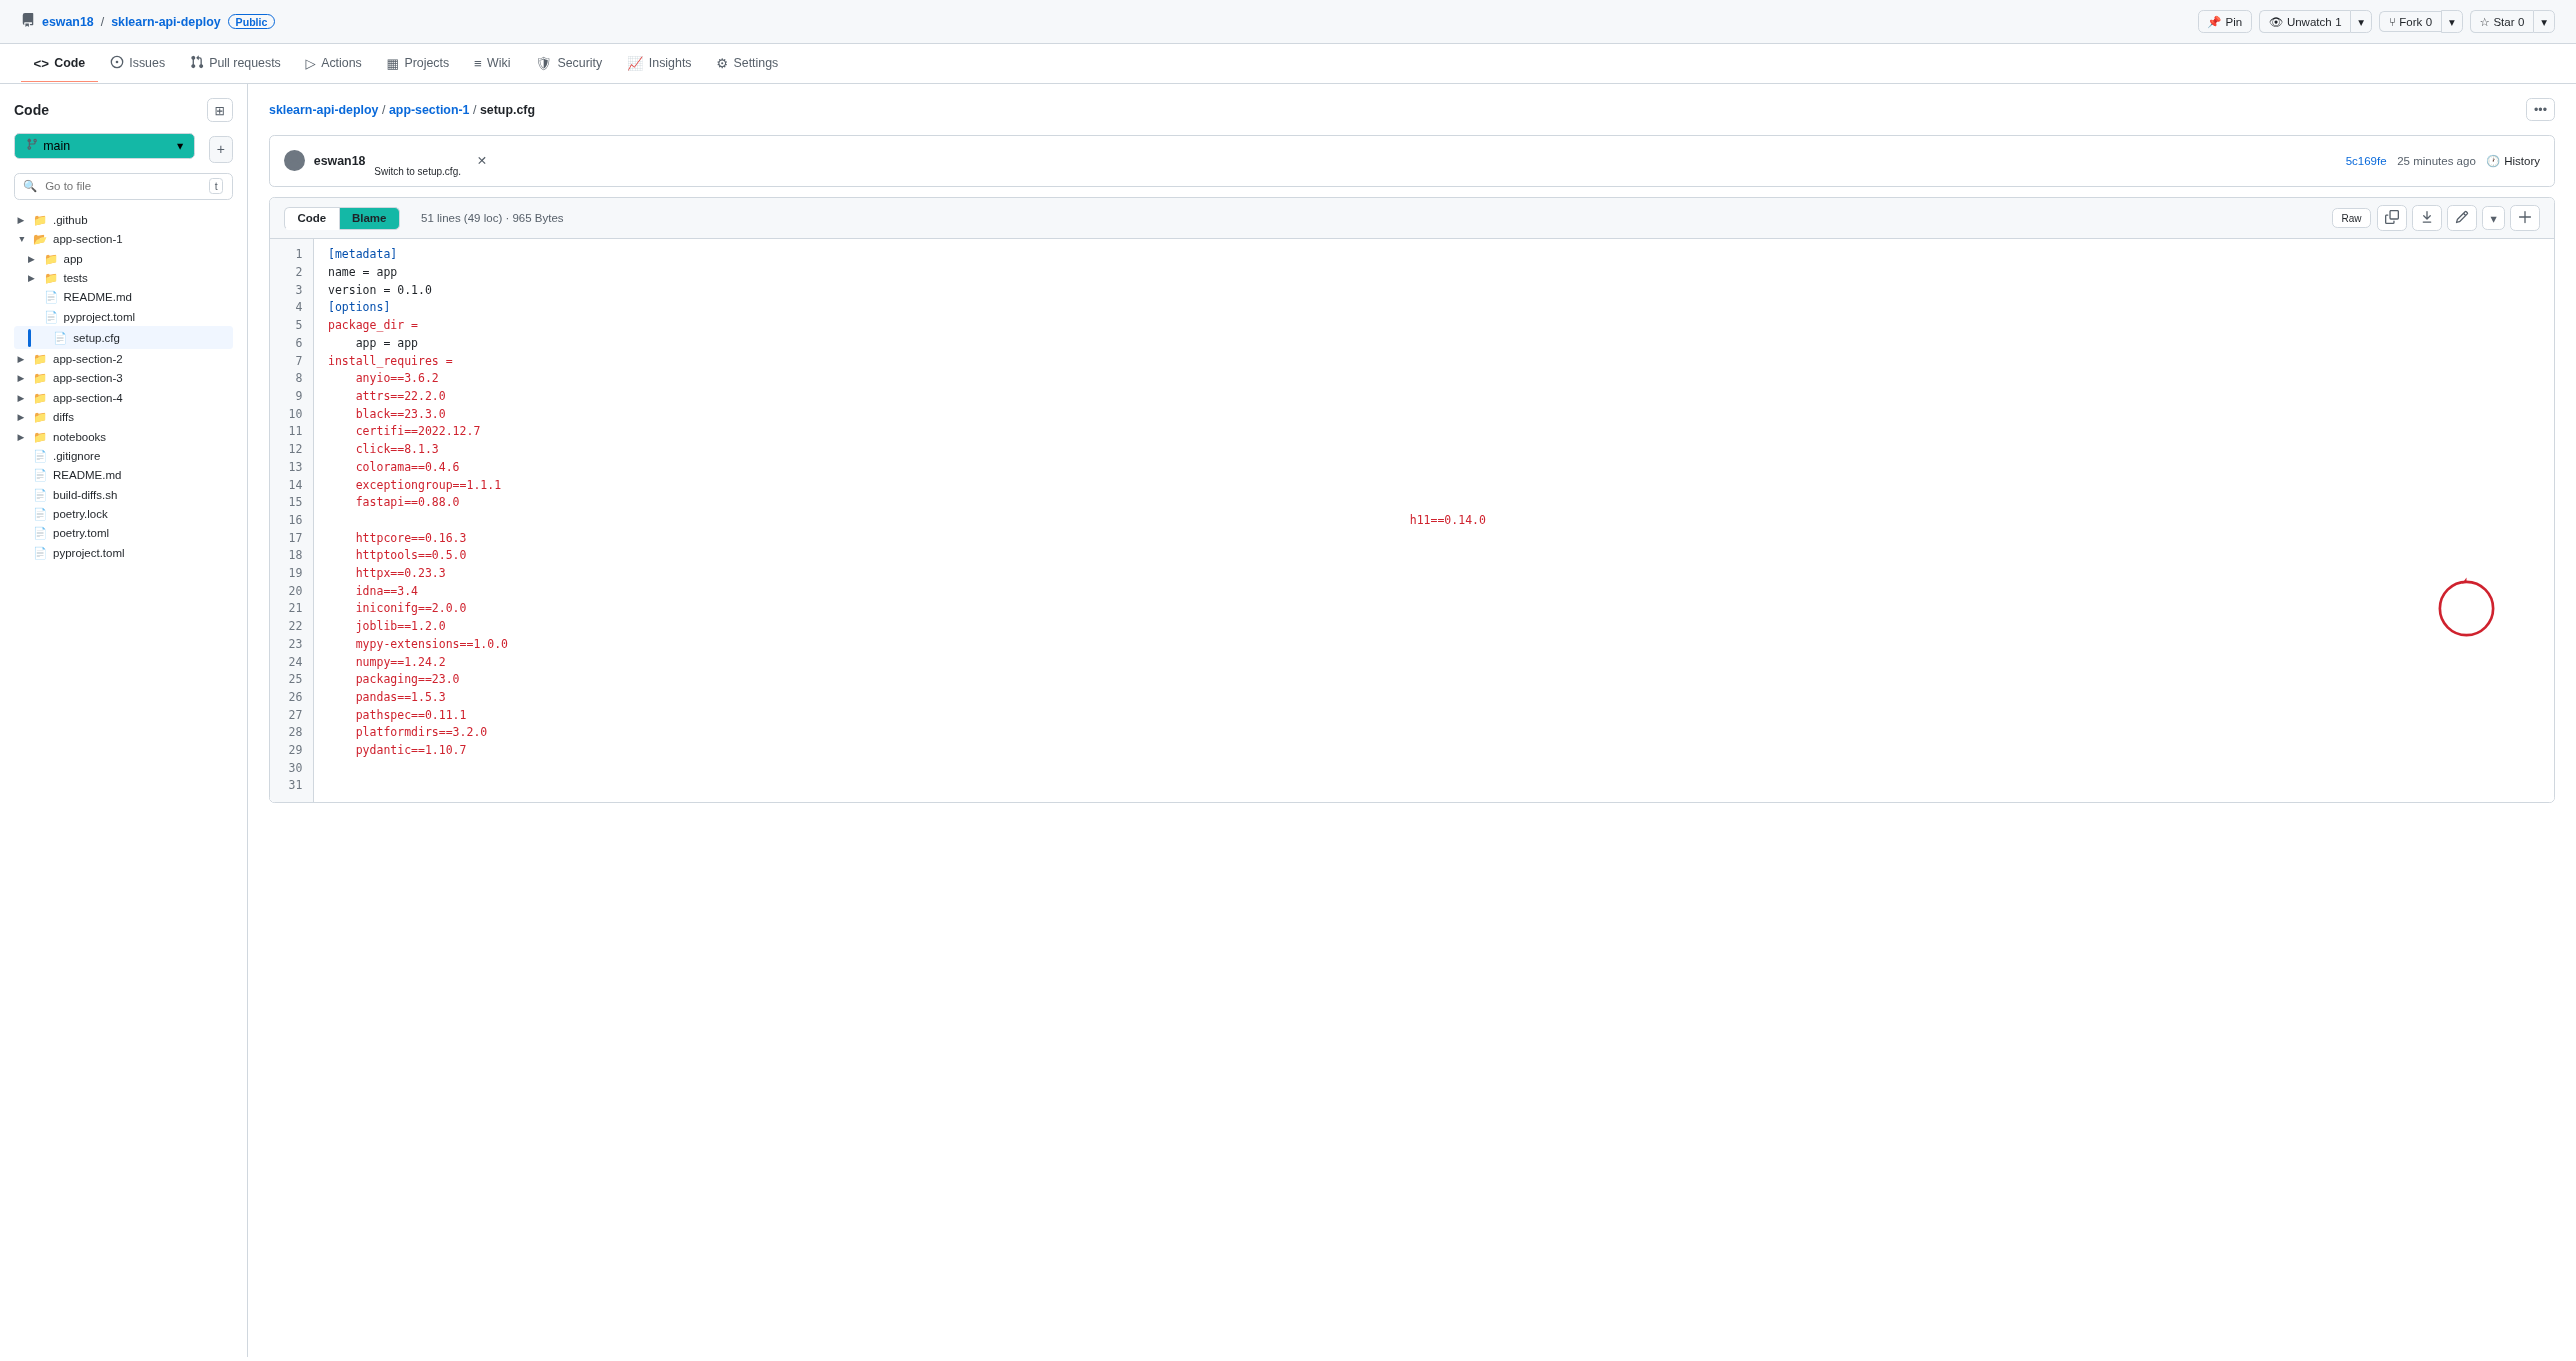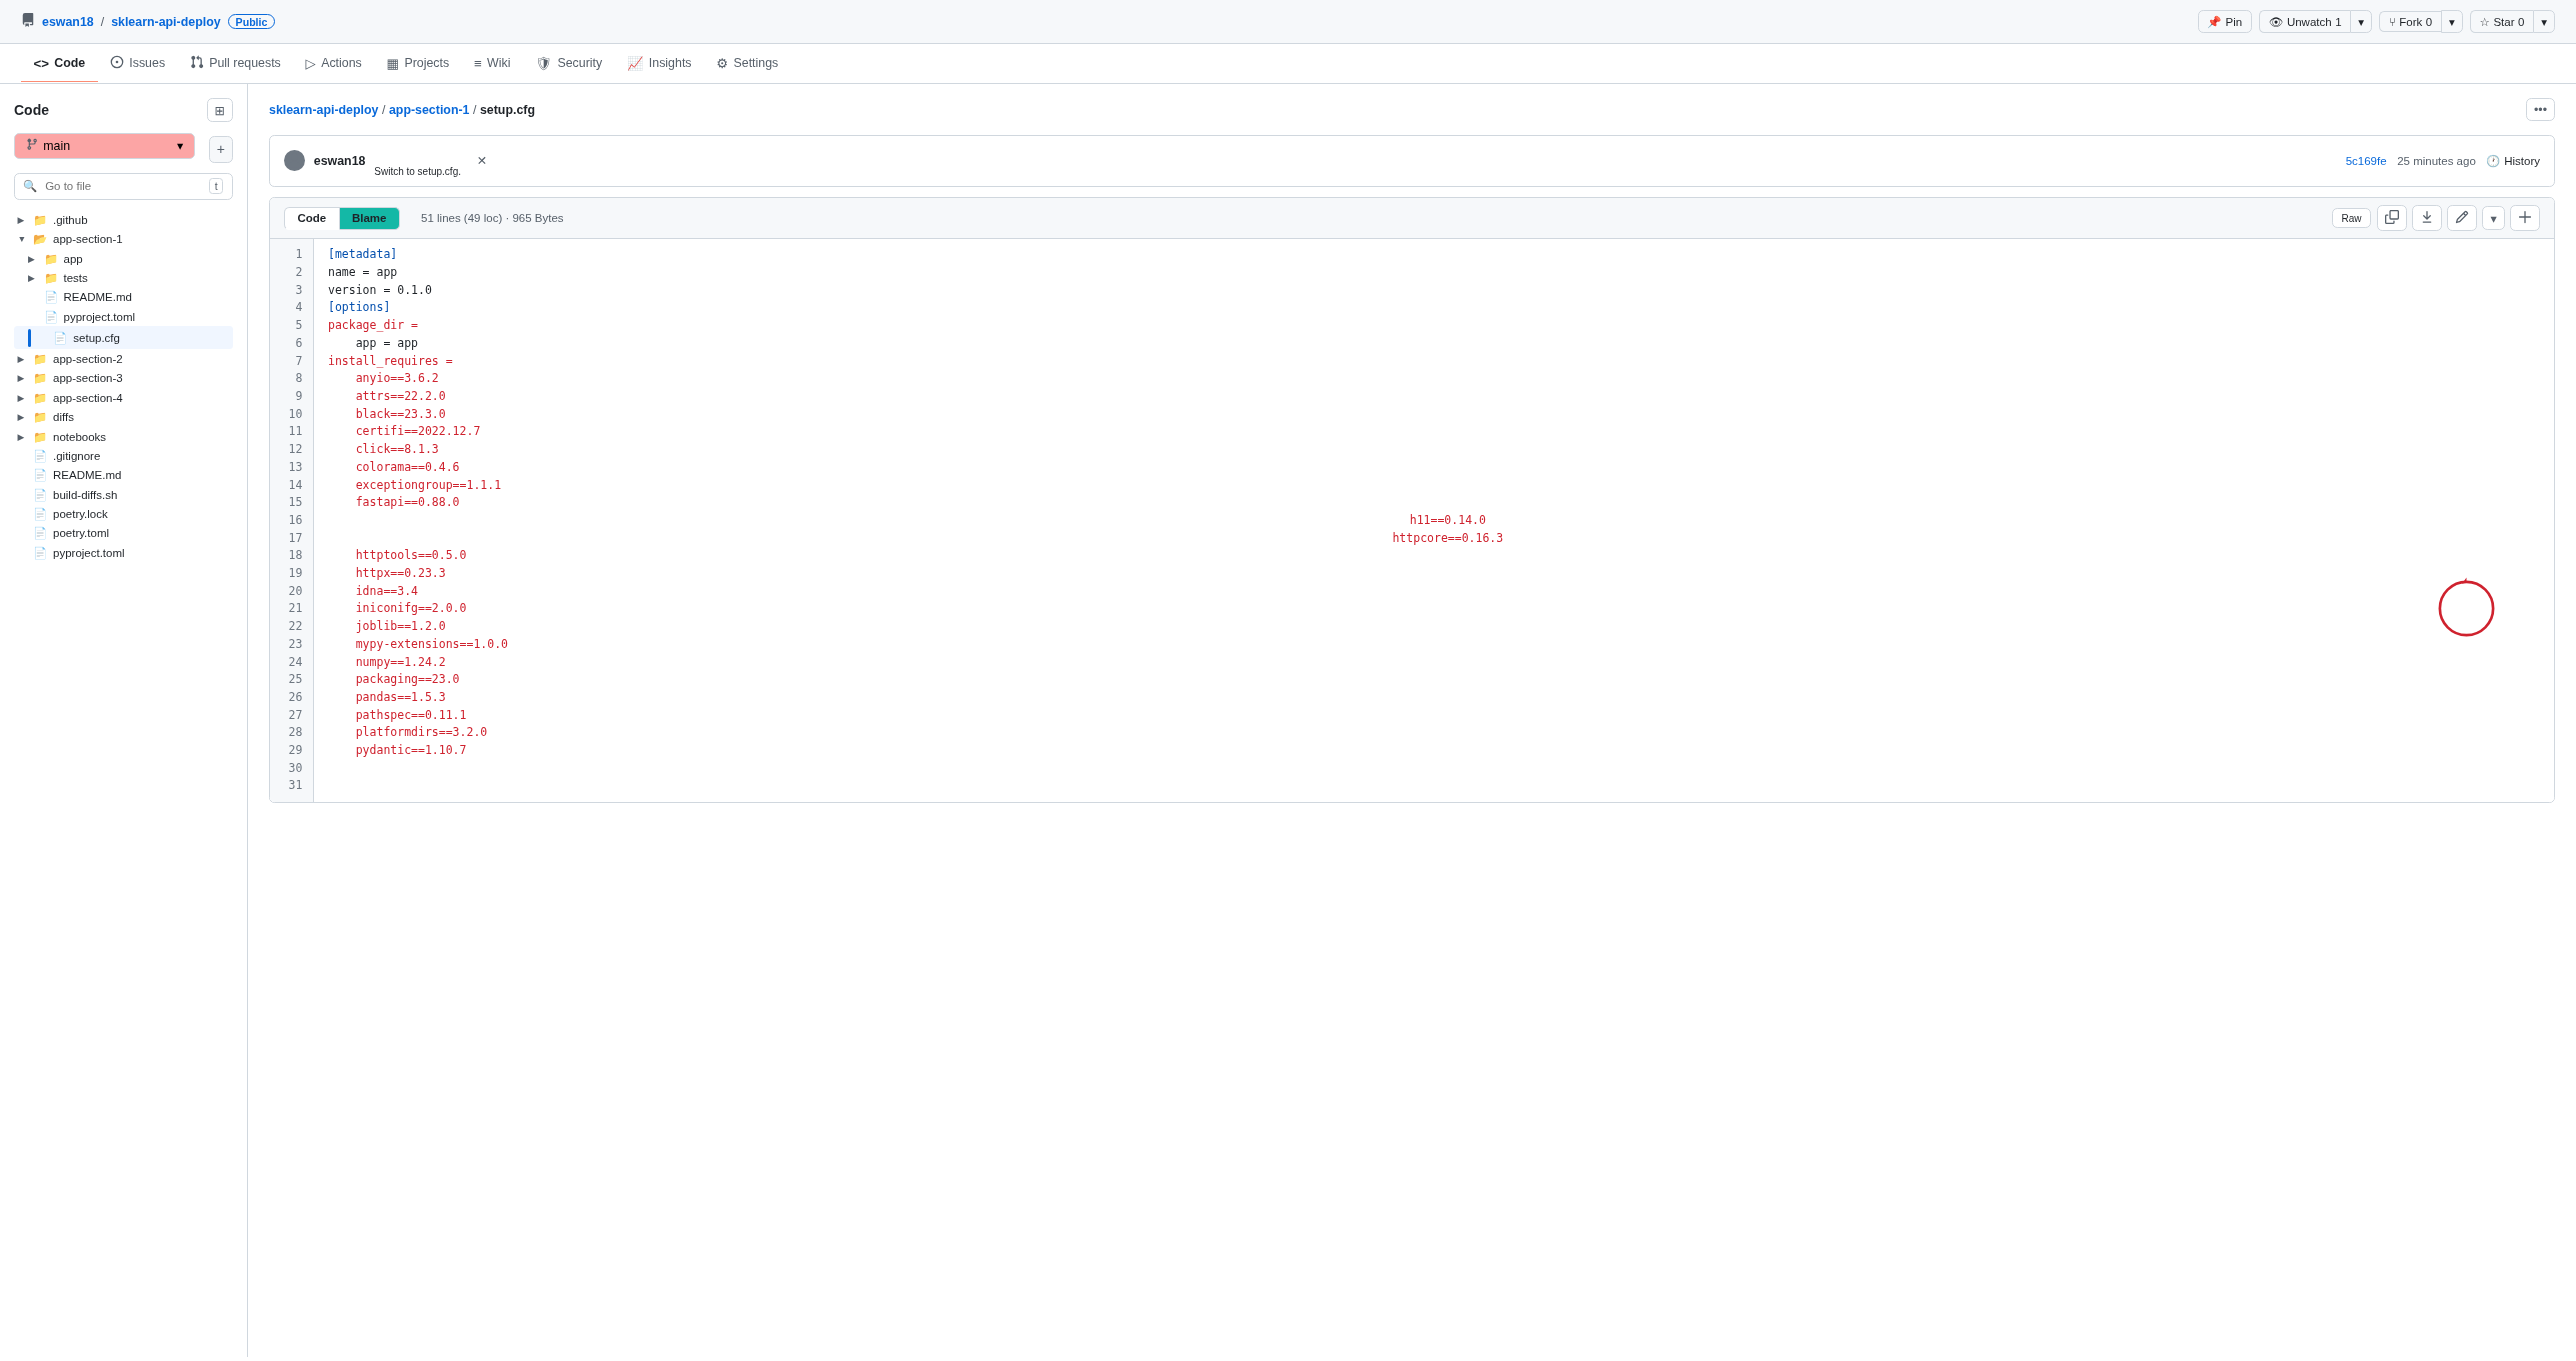--- a/index.html
+++ b/index.html
@@ -58,21 +58,21 @@
     
     .sidebar {
       width: 248px; min-width: 248px; padding: 14px; border-right: 0.9px solid #d0d7de;
       background: #fff;
     }
     .sidebar-header { display: flex; align-items: center; justify-content: space-between; margin-bottom: 10.6px; }
     .sidebar-title { font-size: 14px; font-weight: 600; color: #1f2328; }
     .branch-selector {
       display: flex; align-items: center; justify-content: space-between;
       border: 0.9px solid #d0d7de; border-radius: 5.3px; padding: 4.4px 10.6px;
-      background: #fca5a5; cursor: pointer; width: 100%; margin-bottom: 7px; font-size: 12.4px;
+      background: #14b8a6; cursor: pointer; width: 100%; margin-bottom: 7px; font-size: 12.4px;
     }
     .branch-selector-left { display: flex; align-items: center; gap: 5.3px; }
     .add-file-btn {
       border: 0.9px solid #d0d7de; border-radius: 5.3px; padding: 4.4px 7px;
       background: #f6f8fa; cursor: pointer; font-size: 14px; color: #57606a;
       margin-left: 7px;
     }
     .branch-row { display: flex; align-items: center; gap: 7px; margin-bottom: 7px; }
     .search-box {
       display: flex; align-items: center; gap: 7px;
@@ -524,21 +524,21 @@
             <div class="code-line" style="color: rgb(207, 34, 46);">install_requires =</div>
             <div class="code-line" style="color: rgb(207, 34, 46);">    anyio==3.6.2</div>
             <div class="code-line" style="color: rgb(207, 34, 46);">    attrs==22.2.0</div>
             <div class="code-line" style="color: rgb(207, 34, 46);">    black==23.3.0</div>
             <div class="code-line" style="color: rgb(207, 34, 46);">    certifi==2022.12.7</div>
             <div class="code-line" style="color: rgb(207, 34, 46);">    click==8.1.3</div>
             <div class="code-line" style="color: rgb(207, 34, 46);">    colorama==0.4.6</div>
             <div class="code-line" style="color: rgb(207, 34, 46);">    exceptiongroup==1.1.1</div>
             <div class="code-line" style="color: rgb(207, 34, 46);">    fastapi==0.88.0</div>
             <div class="code-line" style="color: rgb(207, 34, 46); text-align: center;">    h11==0.14.0</div>
-            <div class="code-line" style="color: rgb(207, 34, 46); text-align: center;">    httpcore==0.16.3</div>
+            <div class="code-line" style="color: rgb(207, 34, 46);">    httpcore==0.16.3</div>
             <div class="code-line" style="color: rgb(207, 34, 46);">    httptools==0.5.0</div>
             <div class="code-line" style="color: rgb(207, 34, 46);">    httpx==0.23.3</div>
             <div class="code-line" style="color: rgb(207, 34, 46);">    idna==3.4</div>
             <div class="code-line" style="color: rgb(207, 34, 46);">    iniconifg==2.0.0</div>
             <div class="code-line" style="color: rgb(207, 34, 46);">    joblib==1.2.0</div>
             <div class="code-line" style="color: rgb(207, 34, 46);">    mypy-extensions==1.0.0</div>
             <div class="code-line" style="color: rgb(207, 34, 46);">    numpy==1.24.2</div>
             <div class="code-line" style="color: rgb(207, 34, 46);">    packaging==23.0</div>
             <div class="code-line" style="color: rgb(207, 34, 46);">    pandas==1.5.3</div>
             <div class="code-line" style="color: rgb(207, 34, 46);">    pathspec==0.11.1</div>

